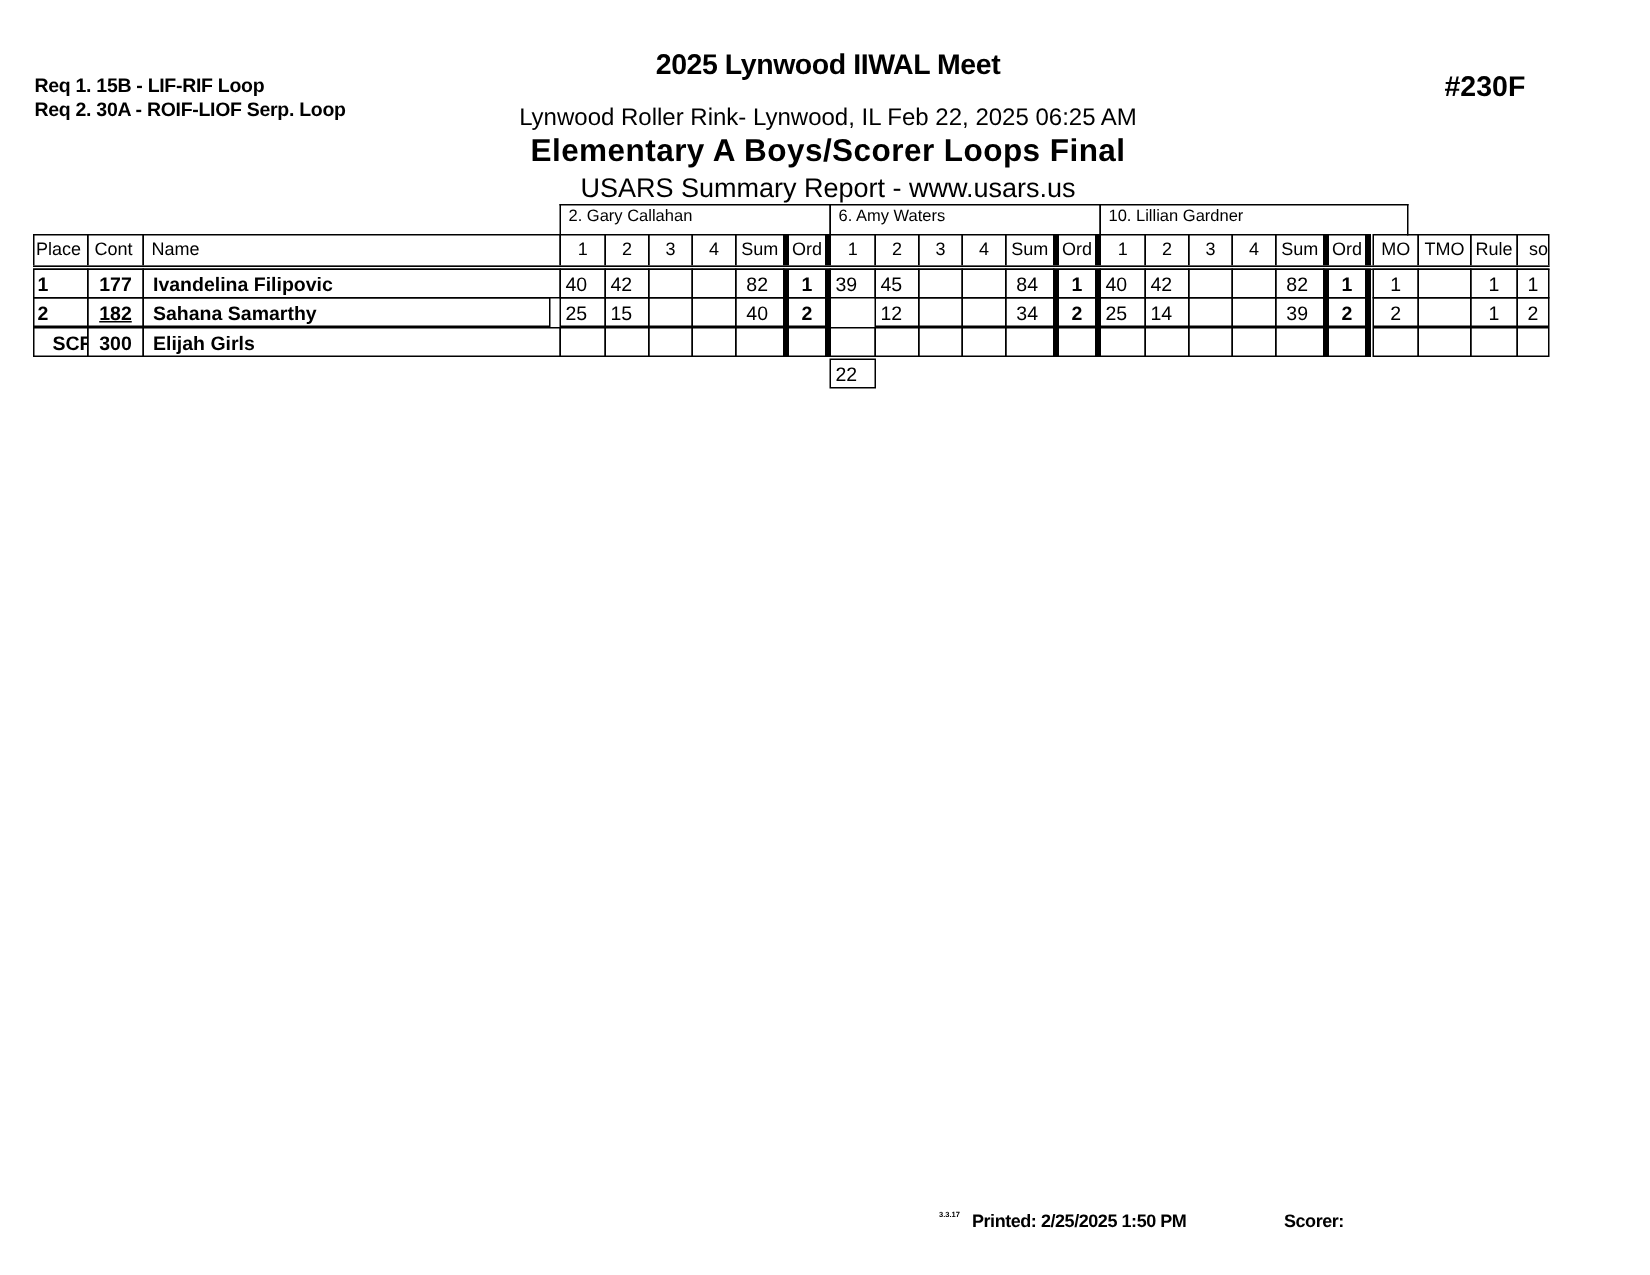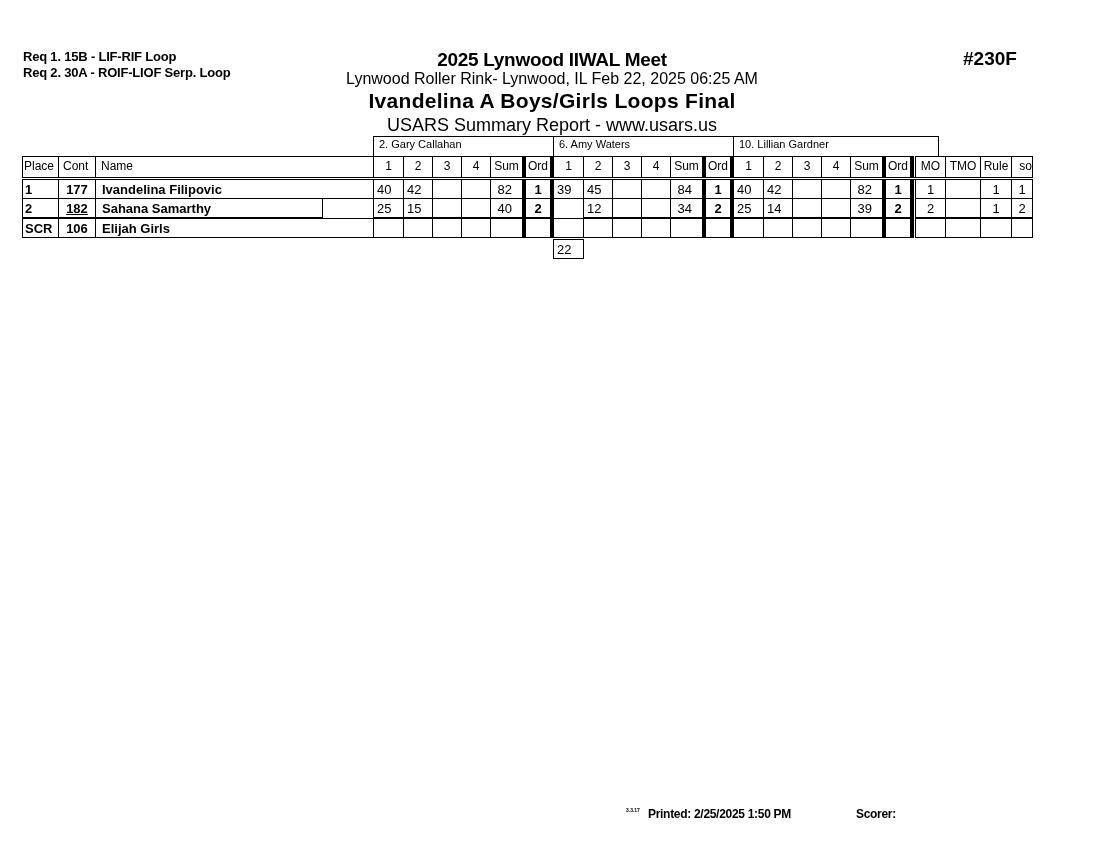--- a/index.html
+++ b/index.html
@@ -3,21 +3,21 @@
 <meta charset="utf-8">
 <style>
   html, body { margin:0; padding:0; background:#ffffff; }
   body { width:1100px; height:850px; position:relative; overflow:hidden; color:#000; font-family:"Liberation Sans", sans-serif; }
   .abs { position:absolute;margin-top:25px; }
   .req { left:23px; font-size:13px; font-weight:bold; letter-spacing:-0.2px; }
   .req1 { top:24px; }
   .req2 { top:40px; }
   .event-no { left:963px; top:23px; font-size:19px; font-weight:bold; }
   .center-block { left:300px; width:504px; text-align:center; }
-  .meet-title { top:24px; font-size:19px; font-weight:bold; letter-spacing:-0.3px; }
+  .meet-title { top:8px; font-size:19px; font-weight:bold; letter-spacing:-0.3px; }
   .venue { top:45px; font-size:16px; }
   .event-title { top:64px; font-size:21px; font-weight:bold; letter-spacing:0.3px; }
   .report-title { top:90px; font-size:18px; }
 
   
   .cell { position:absolute; box-sizing:border-box; font-size:12px; line-height:19px; white-space:nowrap; overflow:hidden; }
   .hdr { font-size:12px; text-align:center; }
   .b { border:1px solid #000; }
   .judge-hdr { position:absolute; top:136px; height:21px; box-sizing:border-box; border:1px solid #000; border-bottom:none; font-size:11px; padding-left:5px; line-height:14px; }
   .val { font-size:13px; }
@@ -29,21 +29,21 @@
   .footer-printed { left:648px; top:782px; font-size:12px; font-weight:bold; letter-spacing:-0.3px; }
   .footer-scorer { left:856px; top:782px; font-size:12px; font-weight:bold; letter-spacing:-0.3px; }
 </style>
 </head>
 <body>
 
 <div class="abs req req1">Req  1.  15B - LIF-RIF Loop</div>
 <div class="abs req req2">Req  2.  30A - ROIF-LIOF Serp. Loop</div>
 <div class="abs center-block meet-title">2025 Lynwood IIWAL Meet</div>
 <div class="abs center-block venue">Lynwood Roller Rink- Lynwood, IL  Feb 22, 2025  06:25 AM</div>
-<div class="abs center-block event-title">Ivandelina A Boys/Girls Loops Final</div>
+<div class="abs center-block event-title">Elementary A Boys/Scorer Loops Final</div>
 <div class="abs center-block report-title">USARS Summary Report - www.usars.us</div>
 <div class="abs event-no">#230F</div>
 
 <div id="results-table">
     <div class="judge-hdr" style="left: 373px; width: 181px;">2.  Gary Callahan</div>
     <div class="judge-hdr" style="left: 553px; width: 181px;">6.  Amy Waters</div>
     <div class="judge-hdr" style="left: 733px; width: 206px;">10.  Lillian Gardner</div>
     <div class="cell b hdr" style="left: 22px; top: 156px; width: 37px; height: 22px; text-align: left; padding-left: 1px;">Place</div>
     <div class="cell b hdr" style="left: 58px; top: 156px; width: 38px; height: 22px; text-align: left; padding-left: 4px;">Cont</div>
     <div class="cell b hdr" style="left: 95px; top: 156px; width: 279px; height: 22px; text-align: left; padding-left: 5px;">Name</div>
@@ -90,21 +90,21 @@
     <div class="cell b val" style="left: 792px; top: 179px; width: 30px; height: 20px; text-align: center;"></div>
     <div class="cell b val" style="left: 821px; top: 179px; width: 30px; height: 20px; text-align: center;"></div>
     <div class="cell b val" style="left: 850px; top: 179px; width: 33px; height: 20px; text-align: right; padding-right: 10px;">82</div>
     <div class="cell b val bold thick-l thick-r" style="left: 882px; top: 179px; width: 32px; height: 20px; text-align: center;">1</div>
     <div class="cell b val" style="left: 915px; top: 179px; width: 31px; height: 20px; text-align: center;">1</div>
     <div class="cell b val" style="left: 945px; top: 179px; width: 36px; height: 20px; text-align: center;"></div>
     <div class="cell b val" style="left: 980px; top: 179px; width: 32px; height: 20px; text-align: center;">1</div>
     <div class="cell b val" style="left: 1011px; top: 179px; width: 22px; height: 20px; text-align: center;">1</div>
     <div class="cell b val bold" style="left: 22px; top: 198px; width: 37px; height: 20px; text-align: left; padding-left: 2px;">2</div>
     <div class="cell b val bold" style="left: 58px; top: 198px; width: 38px; height: 20px; text-align: center; text-decoration: underline;">182</div>
-    <div class="cell b val bold" style="left: 95px; top: 198px; width: 228px; height: 20px; text-align: left; padding-left: 6px;">Sahana Samarthy</div>
+    <div class="cell b val bold" style="left: 95px; top: 198px; width: 272px; height: 20px; text-align: left; padding-left: 6px;">Sahana Samarthy</div>
     <div class="cell b val" style="left: 373px; top: 198px; width: 31px; height: 20px; text-align: left; padding-left: 3px;">25</div>
     <div class="cell b val" style="left: 403px; top: 198px; width: 30px; height: 20px; text-align: left; padding-left: 3px;">15</div>
     <div class="cell b val" style="left: 432px; top: 198px; width: 30px; height: 20px; text-align: center;"></div>
     <div class="cell b val" style="left: 461px; top: 198px; width: 30px; height: 20px; text-align: center;"></div>
     <div class="cell b val" style="left: 490px; top: 198px; width: 33px; height: 20px; text-align: right; padding-right: 10px;">40</div>
     <div class="cell b val bold thick-l thick-r" style="left: 522px; top: 198px; width: 32px; height: 20px; text-align: center;">2</div>
     <div class="cell b val" style="left: 553px; top: 198px; width: 31px; height: 20px; text-align: left; padding-left: 3px; margin-top: 41px;">22</div>
     <div class="cell b val" style="left: 583px; top: 198px; width: 30px; height: 20px; text-align: left; padding-left: 3px;">12</div>
     <div class="cell b val" style="left: 612px; top: 198px; width: 30px; height: 20px; text-align: center;"></div>
     <div class="cell b val" style="left: 641px; top: 198px; width: 30px; height: 20px; text-align: center;"></div>
@@ -113,22 +113,22 @@
     <div class="cell b val" style="left: 733px; top: 198px; width: 31px; height: 20px; text-align: left; padding-left: 3px;">25</div>
     <div class="cell b val" style="left: 763px; top: 198px; width: 30px; height: 20px; text-align: left; padding-left: 3px;">14</div>
     <div class="cell b val" style="left: 792px; top: 198px; width: 30px; height: 20px; text-align: center;"></div>
     <div class="cell b val" style="left: 821px; top: 198px; width: 30px; height: 20px; text-align: center;"></div>
     <div class="cell b val" style="left: 850px; top: 198px; width: 33px; height: 20px; text-align: right; padding-right: 10px;">39</div>
     <div class="cell b val bold thick-l thick-r" style="left: 882px; top: 198px; width: 32px; height: 20px; text-align: center;">2</div>
     <div class="cell b val" style="left: 915px; top: 198px; width: 31px; height: 20px; text-align: center;">2</div>
     <div class="cell b val" style="left: 945px; top: 198px; width: 36px; height: 20px; text-align: center;"></div>
     <div class="cell b val" style="left: 980px; top: 198px; width: 32px; height: 20px; text-align: center;">1</div>
     <div class="cell b val" style="left: 1011px; top: 198px; width: 22px; height: 20px; text-align: center;">2</div>
-    <div class="cell b val bold" style="left: 22px; top: 218px; width: 37px; height: 20px; text-align: left; padding-left: 2px;">SCR</div>
-    <div class="cell b val bold" style="left: 58px; top: 218px; width: 38px; height: 20px; text-align: center;">106</div>
+    <div class="cell b val bold" style="left: 22px; top: 218px; width: 37px; height: 20px; text-align: left; padding-left: 12px;">SCR</div>
+    <div class="cell b val bold" style="left: 58px; top: 218px; width: 38px; height: 20px; text-align: center;">300</div>
     <div class="cell b val bold" style="left: 95px; top: 218px; width: 279px; height: 20px; text-align: left; padding-left: 6px;">Elijah Girls</div>
     <div class="cell b val" style="left: 373px; top: 218px; width: 31px; height: 20px; text-align: left; padding-left: 3px;"></div>
     <div class="cell b val" style="left: 403px; top: 218px; width: 30px; height: 20px; text-align: left; padding-left: 3px;"></div>
     <div class="cell b val" style="left: 432px; top: 218px; width: 30px; height: 20px; text-align: center;"></div>
     <div class="cell b val" style="left: 461px; top: 218px; width: 30px; height: 20px; text-align: center;"></div>
     <div class="cell b val" style="left: 490px; top: 218px; width: 33px; height: 20px; text-align: right; padding-right: 10px;"></div>
     <div class="cell b val bold thick-l thick-r" style="left: 522px; top: 218px; width: 32px; height: 20px; text-align: center;"></div>
     <div class="cell b val" style="left: 553px; top: 218px; width: 31px; height: 20px; text-align: left; padding-left: 3px;"></div>
     <div class="cell b val" style="left: 583px; top: 218px; width: 30px; height: 20px; text-align: left; padding-left: 3px;"></div>
     <div class="cell b val" style="left: 612px; top: 218px; width: 30px; height: 20px; text-align: center;"></div>

